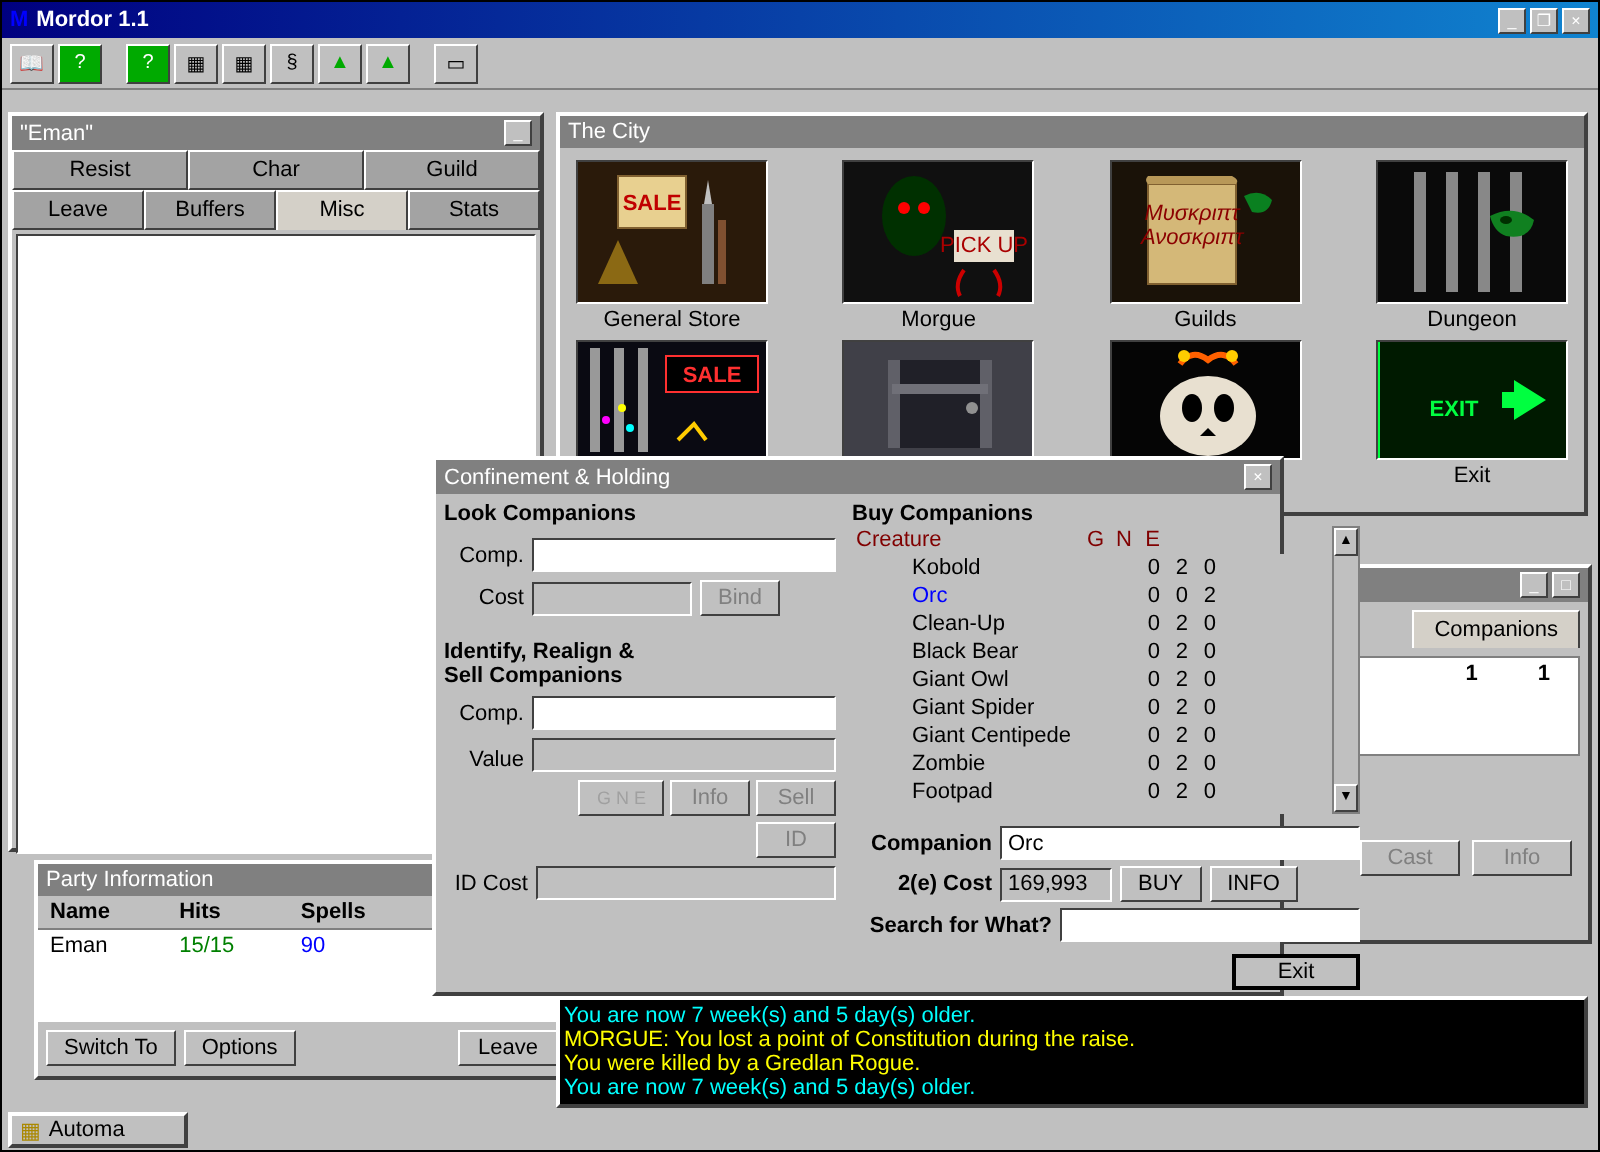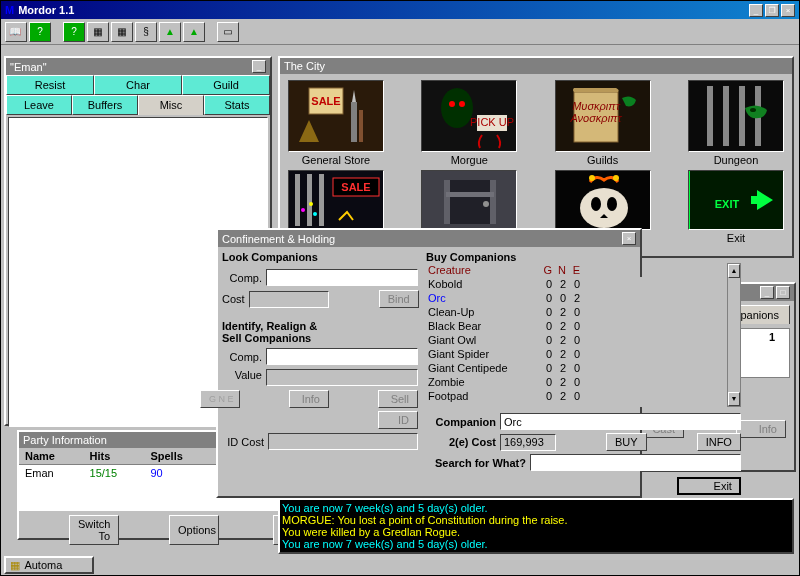--- a/index.html
+++ b/index.html
@@ -12,40 +12,40 @@
 
 .main-window { position: absolute; top: 0; left: 0; width: 800px; height: 576px; background: #c0c0c0; border: 1px solid #000; }
 .toolbar { background: #c0c0c0; height: 26px; border-bottom: 1px solid #808080; display: flex; align-items: center; padding: 0 4px; gap: 2px; }
 .tool-btn { width: 22px; height: 20px; background: #c0c0c0; border: 1px solid; border-color: #fff #404040 #404040 #fff; display: flex; align-items: center; justify-content: center; font-size: 10px; cursor: pointer; }
 .status-right { position: absolute; top: 19px; right: 6px; text-align: right; font-size: 10px; line-height: 12px; }
 
 .panel { position: absolute; background: #c0c0c0; border: 2px solid; border-color: #fff #404040 #404040 #fff; }
 .panel-title { background: #808080; color: #fff; padding: 2px 4px; font-size: 11px; display: flex; justify-content: space-between; align-items: center; }
 
 .tab-row { display: flex; }
-.tab { flex: 1; padding: 3px 8px; background: #5eead4; border: 1px solid; border-color: #fff #404040 #404040 #fff; text-align: center; cursor: pointer; font-size: 11px; }
+.tab { flex: 1; padding: 3px 8px; background: #a3a3a3; border: 1px solid; border-color: #fff #404040 #404040 #fff; text-align: center; cursor: pointer; font-size: 11px; }
 .tab.active { background: #d4d0c8; border-bottom: none; }
 
 .content-area { background: #fff; border: 1px solid; border-color: #404040 #fff #fff #404040; }
 
-.btn { background: #c0c0c0; border: 1px solid; border-color: #fff #404040 #404040 #fff; padding: 2px 8px; cursor: pointer; font-size: 11px; min-width: 50px; text-align: right; margin-left: 46px; }
+.btn { background: #c0c0c0; border: 1px solid; border-color: #fff #404040 #404040 #fff; padding: 2px 8px; cursor: pointer; font-size: 11px; min-width: 50px; text-align: center; }
 .btn:disabled, .btn.disabled { color: #808080; }
 .btn.default { border: 2px solid #000; padding: 1px 7px; }
 
 .input { background: #fff; border: 1px solid; border-color: #404040 #fff #fff #404040; padding: 1px 3px; height: 17px; }
 .input.readonly { background: #c0c0c0; }
 
 .city-icon { width: 96px; height: 72px; background: #000; border: 1px solid; border-color: #404040 #fff #fff #404040; display: flex; align-items: center; justify-content: center; color: #fff; font-size: 9px; position: relative; overflow: hidden; }
 .city-cell { display: flex; flex-direction: column; align-items: center; }
 .city-label { text-align: center; font-size: 11px; margin-top: 2px; }
 
 .label { font-size: 11px; }
 .bold { font-weight: bold; }
 
-.creature-list { background: #c0c0c0; height: 130px; overflow: hidden; }
+.creature-list { background: #c0c0c0; height: 130px; overflow: hidden; margin-left: 28px; }
 .creature-row { display: flex; padding: 0 2px; font-size: 11px; line-height: 14px; }
 .creature-row .name { width: 110px; }
 .creature-row.selected .name { color: #0000ff; }
 .creature-row .num { width: 14px; text-align: right; }
 .creature-head { color: #800000; font-weight: normal; }
 
 .scroll-v { width: 14px; background: #c0c0c0; border: 1px solid #808080; display: flex; flex-direction: column; justify-content: space-between; }
 .scroll-arrow { height: 14px; background: #c0c0c0; border: 1px solid; border-color: #fff #404040 #404040 #fff; font-size: 7px; text-align: center; line-height: 12px; }
 
 .log { background: #000; color: #0ff; font-size: 10px; padding: 2px; line-height: 12px; }
@@ -316,21 +316,21 @@
         <span class="label" style="width:40px;text-align:right">Cost</span>
         <input class="input readonly" style="width: 80px;" readonly="">
         <button class="btn disabled" style="min-width:40px">Bind</button>
       </div>
       <div class="bold" style="margin-top:12px;white-space:pre-line">Identify, Realign &amp;
 Sell Companions</div>
       <div style="display:flex;align-items:center;gap:4px;margin-top:4px">
         <span class="label" style="width:40px;text-align:right">Comp.</span>
         <input class="input" style="flex: 1 1 0%;">
       </div>
-      <div style="display:flex;align-items:flex-start;gap:4px;margin-top:4px">
+      <div style="display:flex;align-items:flex-end;gap:4px;margin-top:4px">
         <span class="label" style="width:40px;text-align:right">Value</span>
         <input class="input readonly" style="flex: 1 1 0%;" readonly="">
       </div>
       <div style="display:flex;gap:3px;margin-top:4px;justify-content:flex-end">
         <button class="btn disabled" style="min-width:40px;color:#a0a0a0;font-size:9px">G&nbsp;N&nbsp;E</button>
         <button class="btn disabled" style="min-width:40px">Info</button>
         <button class="btn disabled" style="min-width:40px">Sell</button>
       </div>
       <div style="display:flex;gap:4px;margin-top:3px;justify-content:flex-end">
         <button class="btn disabled" style="min-width:40px">ID</button>

